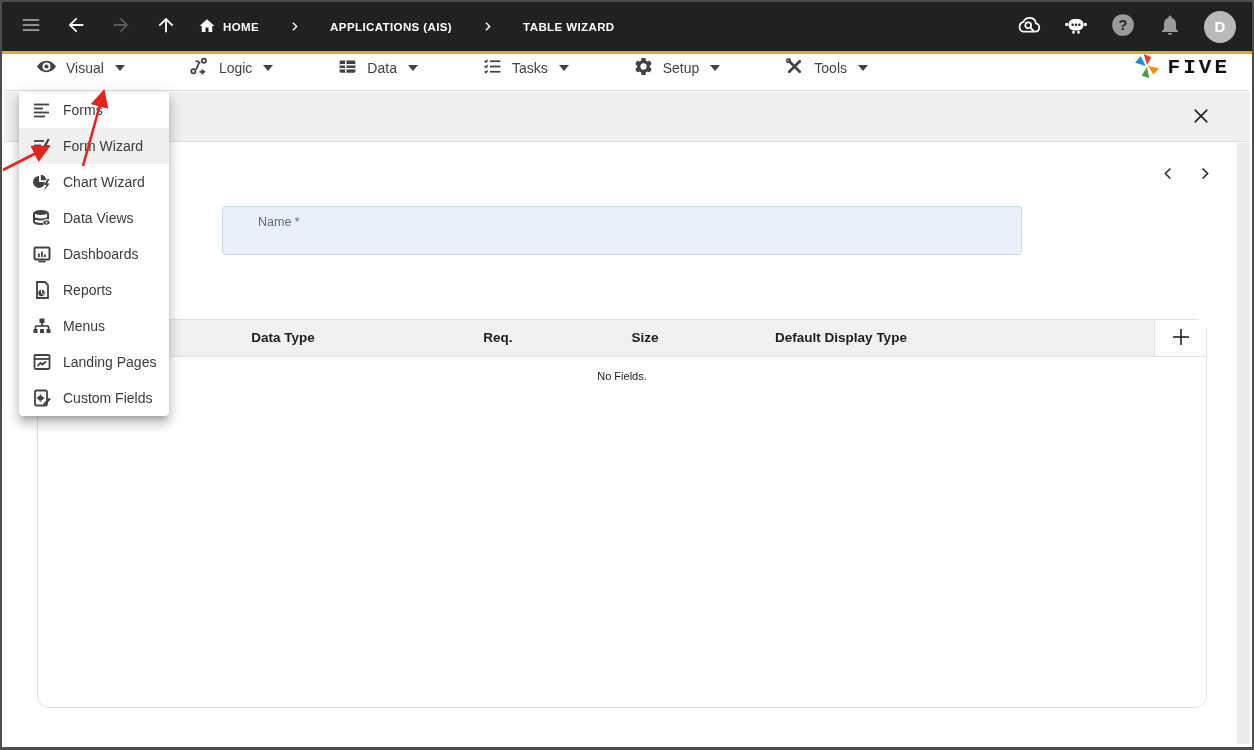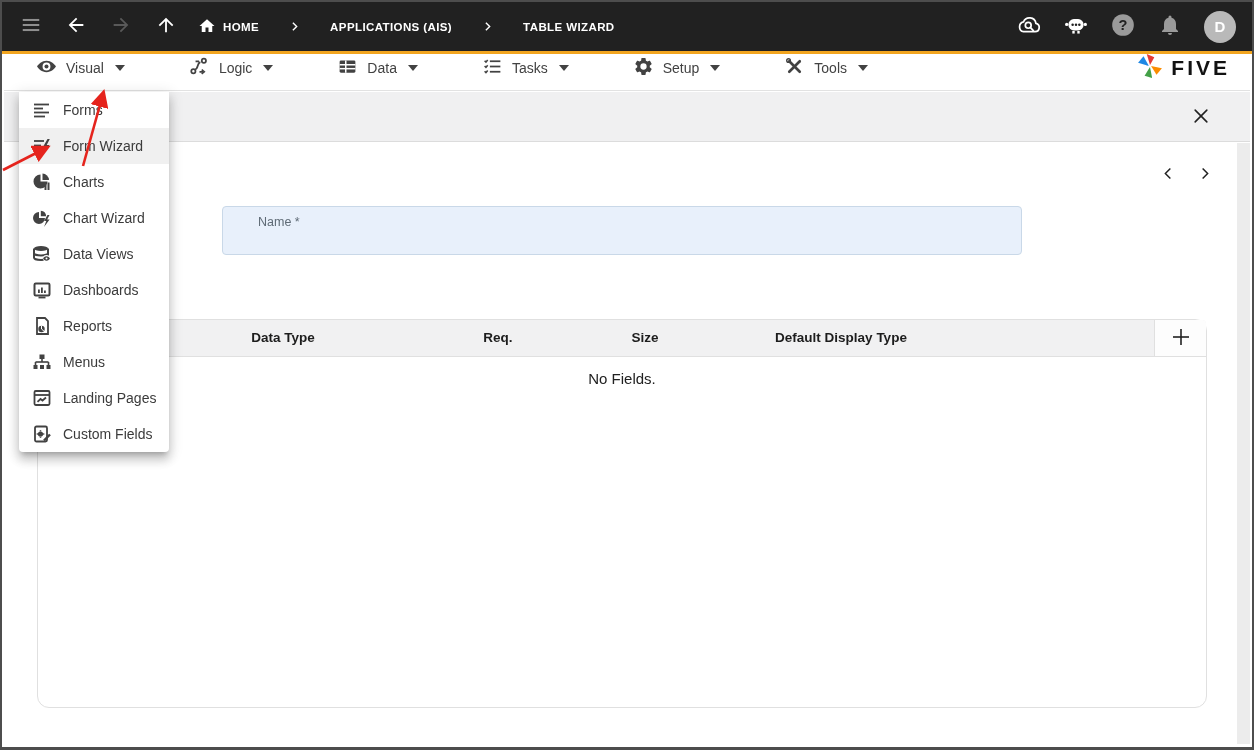--- a/index.html
+++ b/index.html
@@ -24,21 +24,21 @@
 
   
   .menubar { position:absolute; top:55px; left:2px; right:2px; height:34px; background:#fff;
              border-bottom:1px solid #e2e2e2; display:flex; align-items:center;
              padding:0 20px 12px 32px; gap:64px; }
   .menu-item { display:flex; align-items:center; gap:9px; color:#424242; font-size:14px;
                cursor:pointer; }
   .caret { width:0; height:0; border-left:5px solid transparent; border-right:5px solid transparent;
            border-top:6px solid #424242; margin-left:2px; }
   .brand { margin-left:auto; display:flex; align-items:center; gap:8px; }
-  .brand-text { font-size:21px; font-weight:bold; letter-spacing:3px; color:#121212; }
+  .brand-text { font-size:21px; font-weight:bold; letter-spacing:3px; color:#121212;font-family:Liberation Mono, monospace; }
 
   
   .panel-header { position:absolute; top:90px; left:2px; right:2px; height:50px;
                   background:#f0f0f1; border-bottom:1px solid #dcdcdc; }
   .close-btn { position:absolute; right:38px; top:14px; width:22px; height:22px; background:none;
                border:none; cursor:pointer; display:flex; align-items:center; justify-content:center; }
 
   
   .body-area { position:absolute; top:141px; left:2px; right:2px; bottom:3px; background:#fff; }
   .scroll-strip { position:absolute; top:0; right:0; bottom:0; width:13px; background:#ececec; }
@@ -53,21 +53,21 @@
   .fields-card { position:absolute; left:33px; top:176px; width:1170px; height:389px;
                  background:#fff; border:1px solid #e0e0e0; border-radius:12px; }
   .fields-head { position:relative; height:37px; background:#f1f1f2;
                  border-bottom:1px solid #e0e0e0; border-radius:4px 4px 0 0; }
   .col-h { position:absolute; top:10px; transform:translateX(-50%); font-size:13.5px;
            font-weight:bold; color:#1d1d1d; white-space:nowrap; }
   .add-cell { position:absolute; top:0; right:0; width:52px; height:36px; background:#fdfdfd;
               border-left:1px solid #e0e0e0; border-radius:0 4px 0 0; display:flex;
               align-items:center; justify-content:center; cursor:pointer; border-top:none;
               border-bottom:none; border-right:none; }
-  .empty-msg { text-align:center; padding-top:13px; font-size:15px; color:#212121; }
+  .empty-msg { text-align:center; padding-top:13px; font-size:11px; color:#212121; }
 
   
   .dropdown { position:absolute; left:17px; top:90px; width:150px; background:#fff; z-index:50;
               border-radius:0 0 4px 4px;
               box-shadow:0 5px 5px -3px rgba(0,0,0,.2), 0 8px 10px 1px rgba(0,0,0,.14),
                          0 3px 14px 2px rgba(0,0,0,.12); }
   .dd-item { height:36px; display:flex; align-items:center; gap:11px; padding-left:13px;
              font-size:14px; color:#3b3b3b; cursor:pointer; }
   .dd-item.hl { background:#f0f0f0; }
   .dd-icon { width:20px; height:20px; flex:0 0 20px; display:flex; align-items:center;
@@ -356,33 +356,20 @@
               <line x1="2" y1="14" x2="10" y2="14"></line>
             </g>
             <path d="M15.5 3l-4 7h2.6L11 18l6.5-9h-2.8L17.8 3z" fill="#424242"></path>
           </svg>
       </span>
       <span>Form Wizard</span>
     </div>
     <div class="dd-item">
       <span class="dd-icon">
         <svg width="20" height="20" viewBox="0 0 20 20">
-            <path d="M8.5 2.5a7 7 0 1 0 7 7h-7z" fill="#424242"></path>
-            <path d="M10.5 1.5a7 7 0 0 1 6.5 6.5h-6.5z" fill="#424242"></path>
-            <g fill="#424242">
-              <rect x="12.5" y="13" width="2" height="5"></rect>
-              <rect x="15.5" y="10.5" width="2" height="7.5"></rect>
-            </g>
-          </svg>
-      </span>
-      <span>Charts</span>
-    </div>
-    <div class="dd-item">
-      <span class="dd-icon">
-        <svg width="20" height="20" viewBox="0 0 20 20">
             <path d="M7 4a6 6 0 1 0 6 6H7z" fill="#424242"></path>
             <path d="M8.8 2.8a6 6 0 0 1 5.4 5.4H8.8z" fill="#424242"></path>
             <path d="M15.5 7l-3.4 6h2.2L12 19l5.6-7.6h-2.4L17.5 7z" fill="#424242"></path>
           </svg>
       </span>
       <span>Chart Wizard</span>
     </div>
     <div class="dd-item">
       <span class="dd-icon">
         <svg width="20" height="20" viewBox="0 0 20 20">

